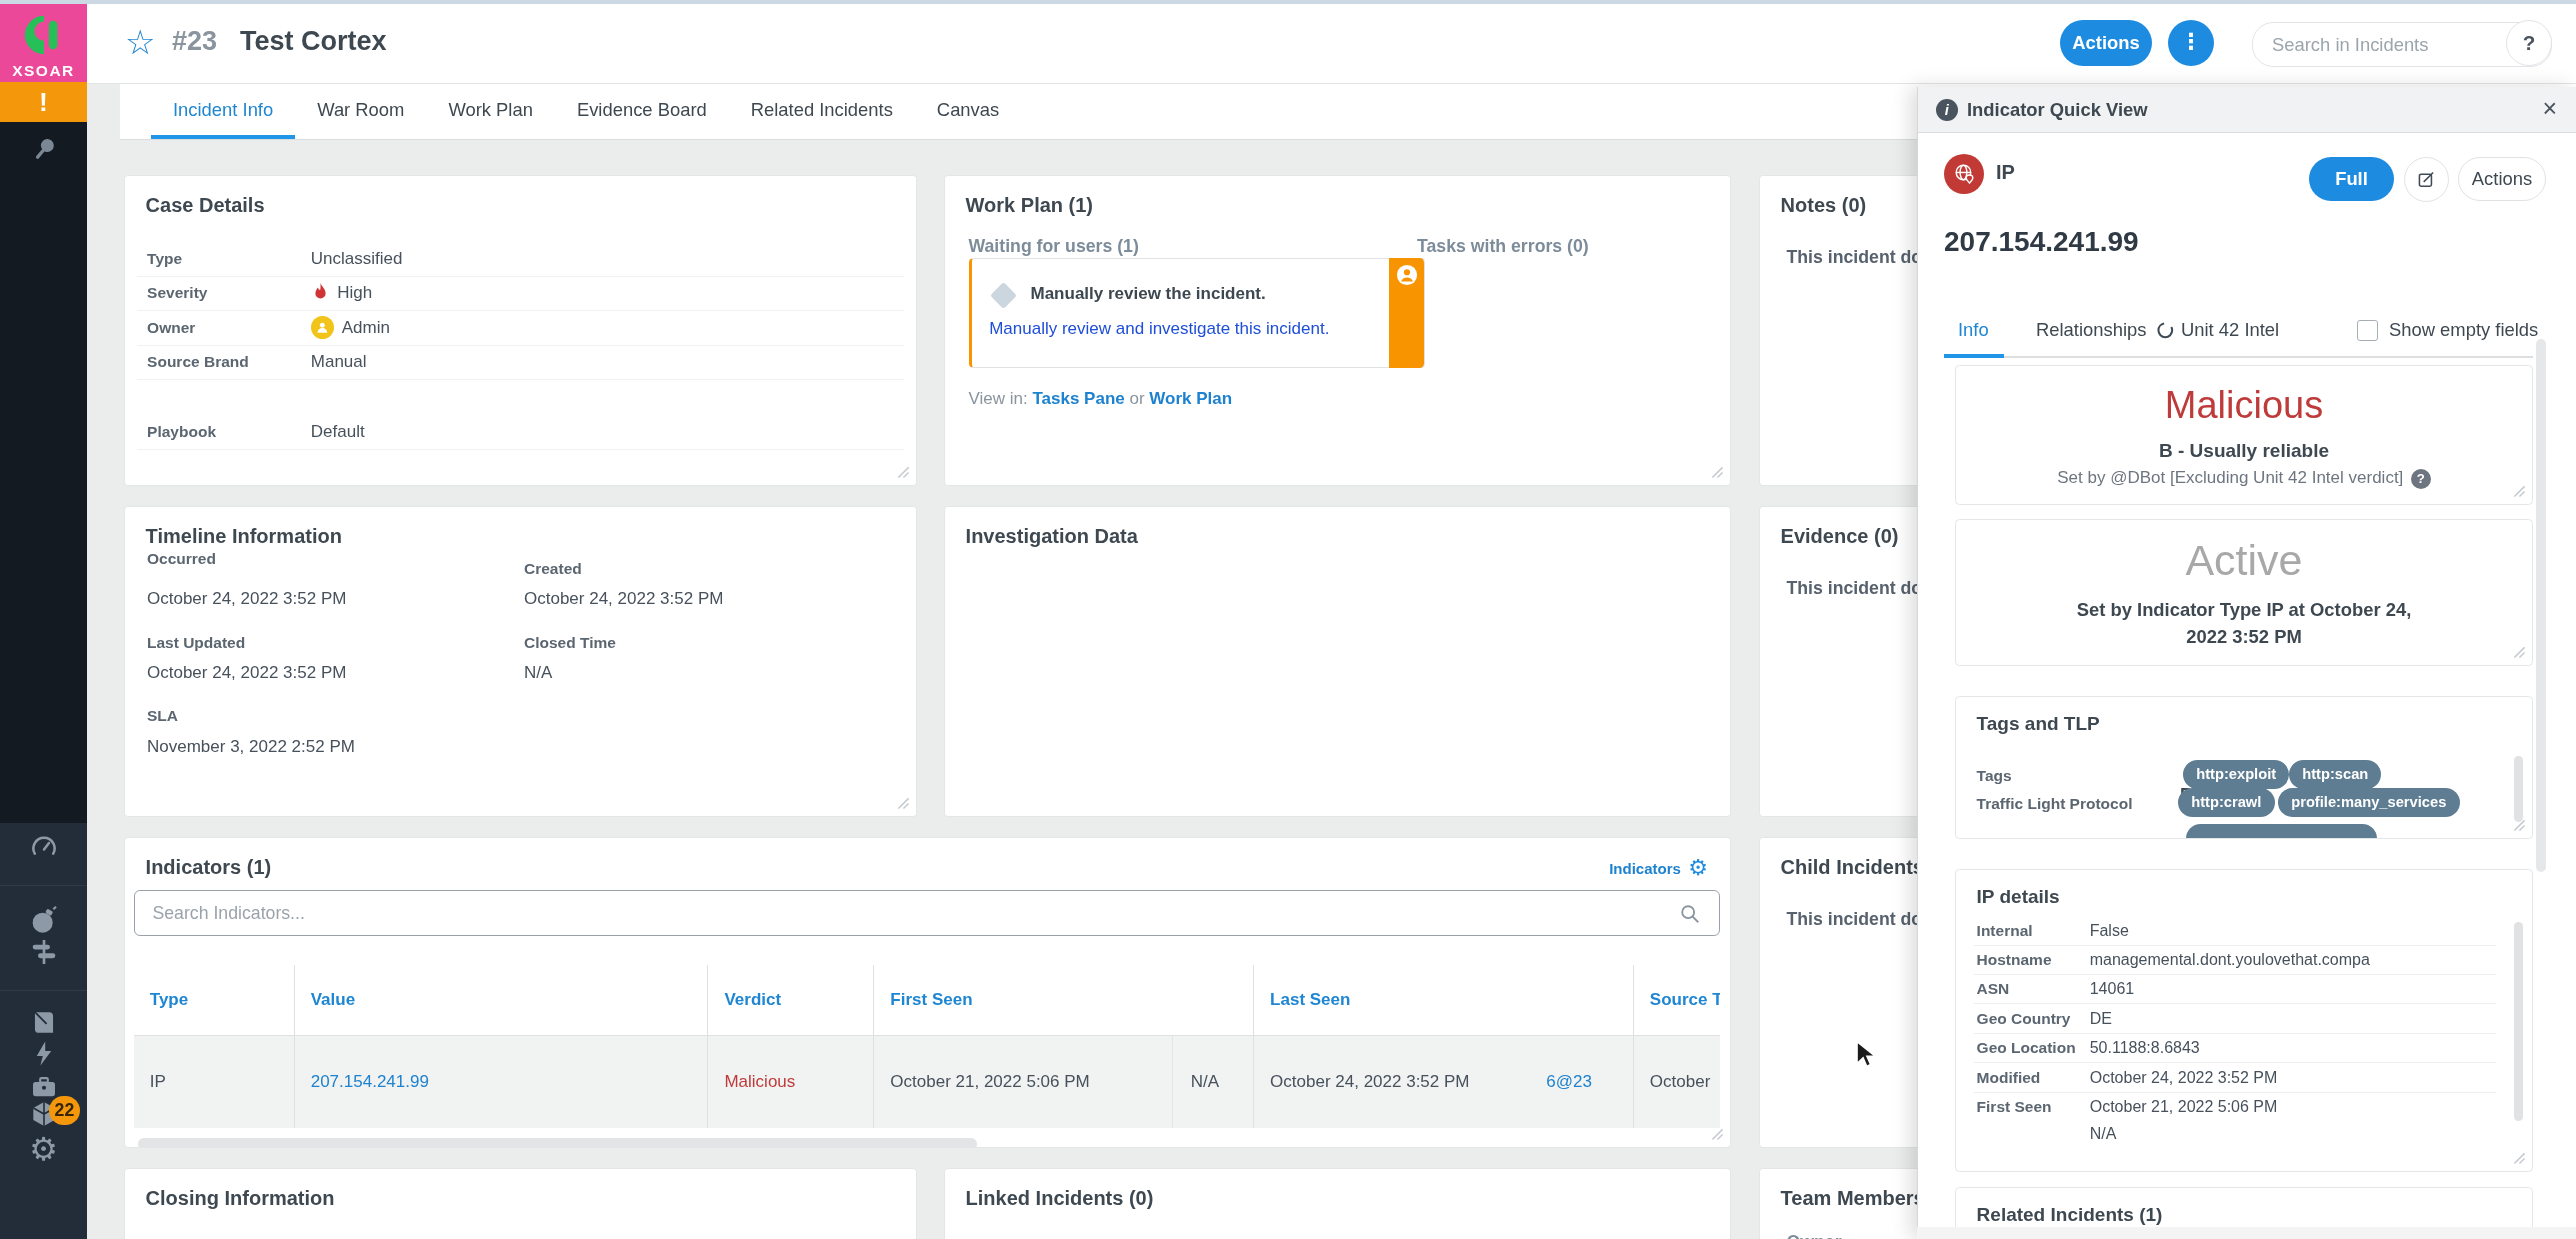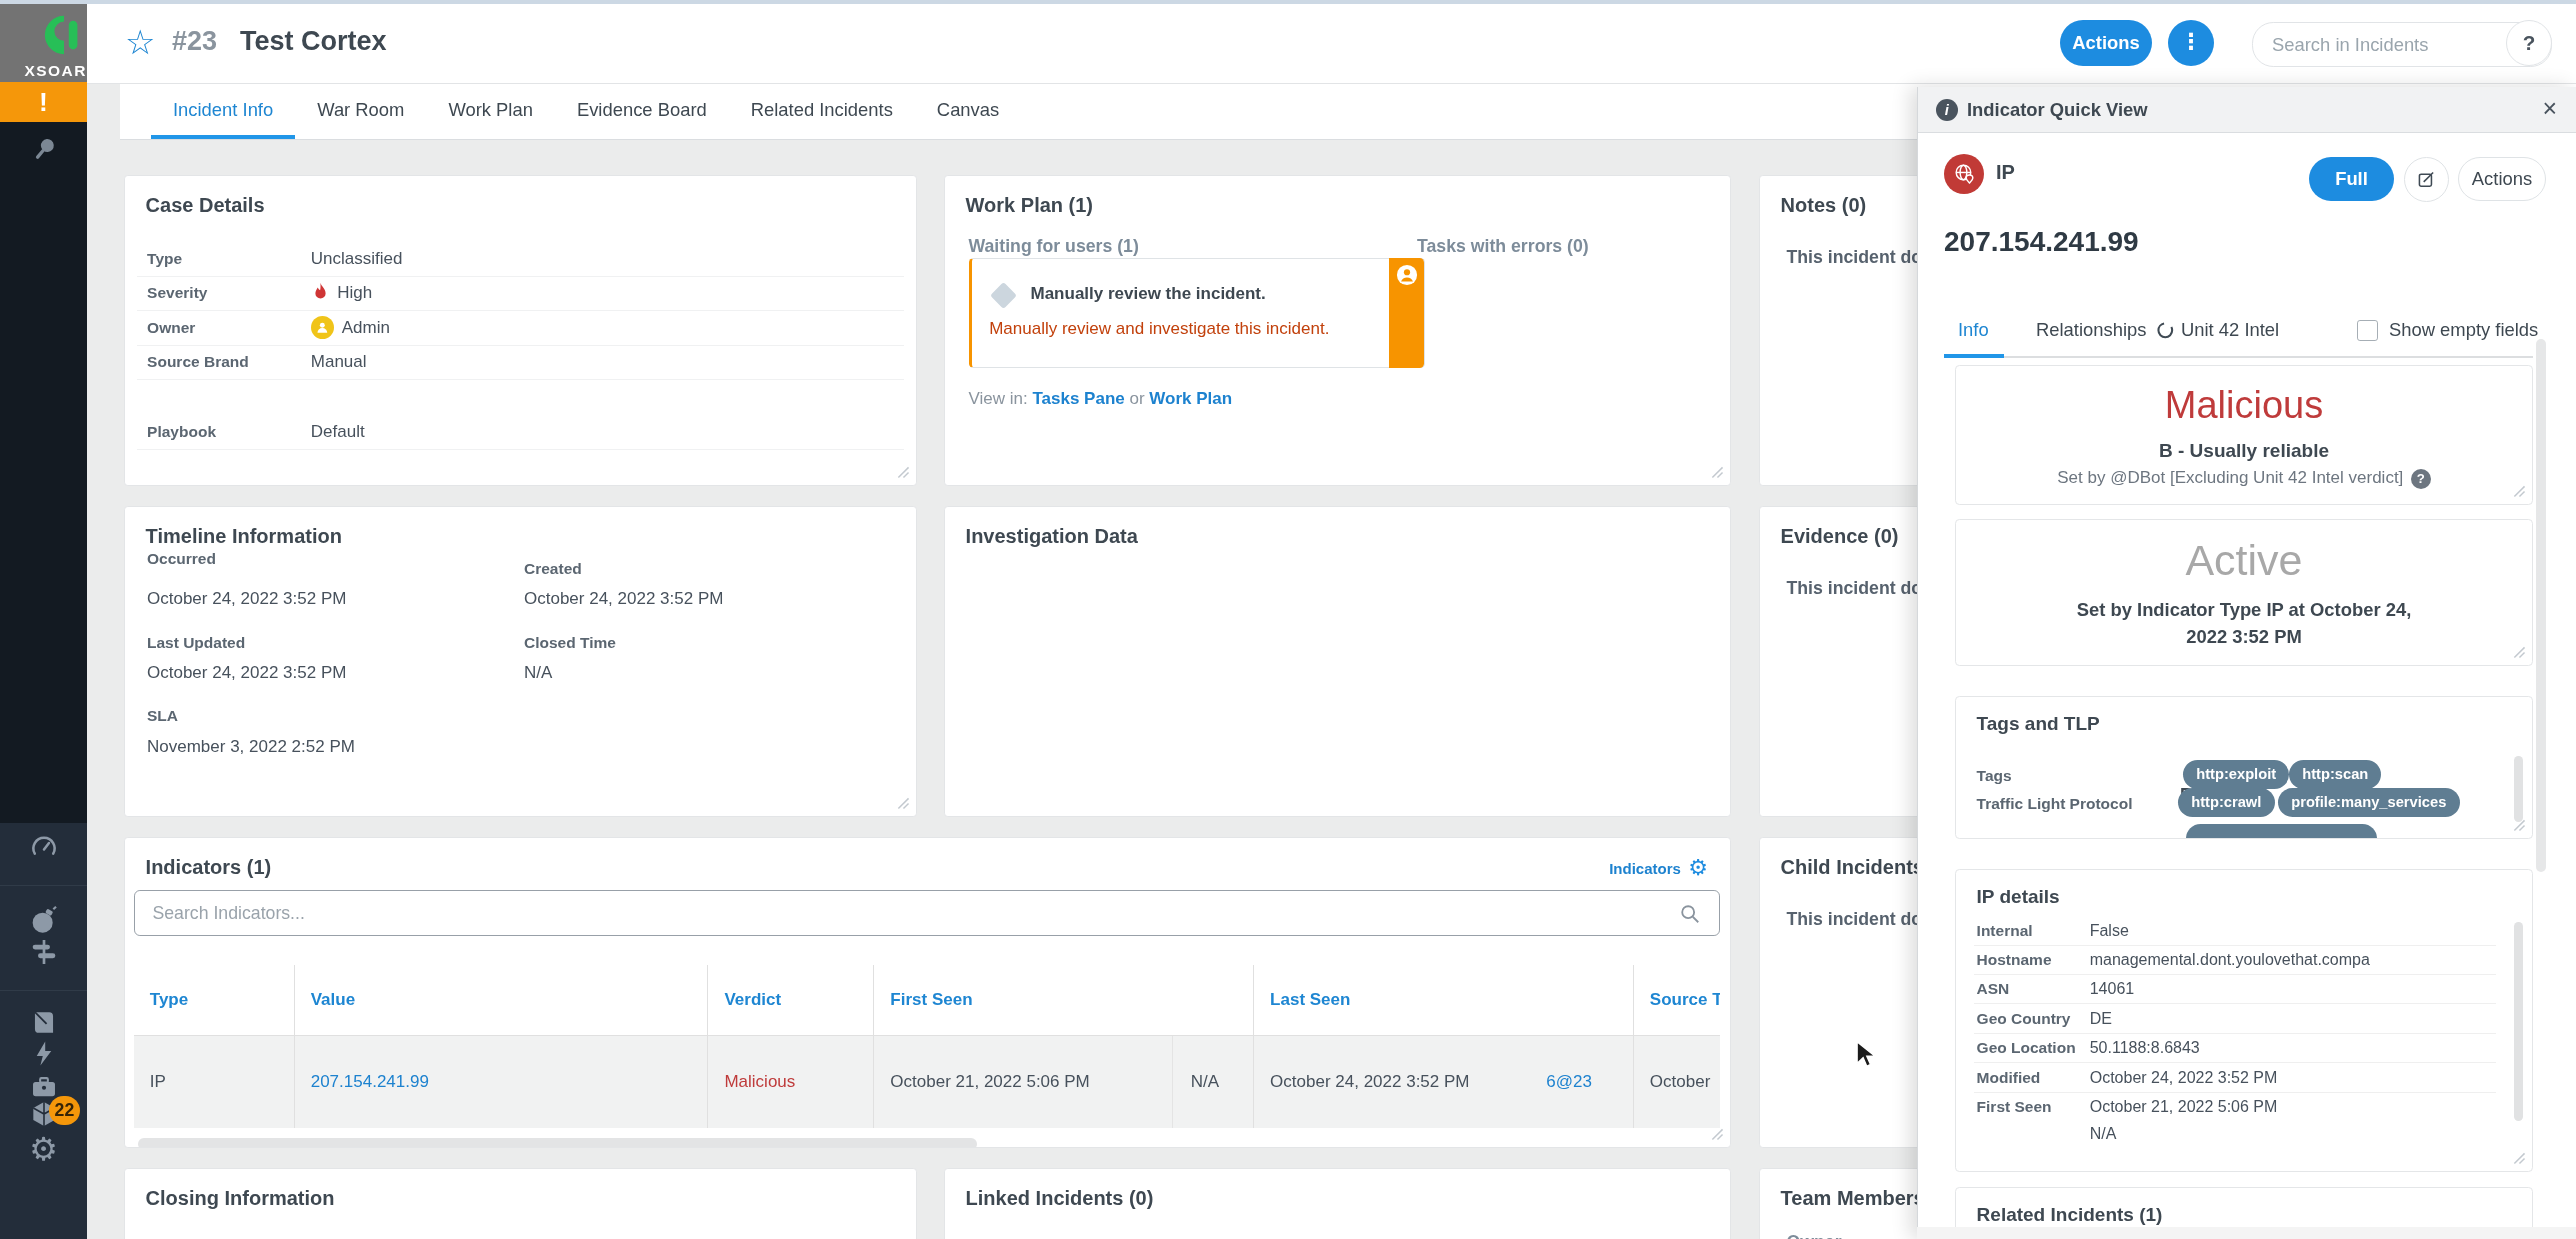--- a/index.html
+++ b/index.html
@@ -2,21 +2,21 @@
 <html style="font-size:11.8px"><head>
 <meta charset="utf-8">
 <style>
   html,body{margin:0;padding:0;background:#dfe1e3;}
   .screen{position:relative;width:2576px;height:1239px;background:#ebecec;font-family:"Liberation Sans","DejaVu Sans",sans-serif;overflow:hidden;}
   .topstrip{position:absolute;left:0;top:0;width:2576px;height:4.4px;background:#ccd8e4;z-index:50;}
   
   .sidebar{position:absolute;left:0;top:0;width:87px;height:1239px;background:#131a22;z-index:30;}
   .sb-lower{position:absolute;left:0;top:823px;width:87px;height:416px;background:#232d3a;}
   .sb-div{position:absolute;left:0;width:87px;height:0.7px;background:#303b48;}
-  .logo-tile{position:absolute;left:0;top:4.4px;width:87px;height:78px;background:#737373;text-align:right;}
+  .logo-tile{position:absolute;left:0;top:4.4px;width:87px;height:78px;background:#ec4899;text-align:center;}
   .logo-text{color:#fff;font-size:15.5px;font-weight:bold;letter-spacing:1.5px;margin-top:1.5px;}
   .alert-tile{position:absolute;left:0;top:82px;width:87px;height:40px;background:#f5970a;color:#fff;font-size:26.5px;font-weight:bold;text-align:center;line-height:40px;}
   .sicon{position:absolute;left:50%;transform:translateX(-50%);}
   .badge{position:absolute;left:49px;top:1096px;min-width:22px;height:29px;padding:0 4.4px;background:#f5970a;border-radius:14.7px;color:#372507;font-size:17.7px;font-weight:bold;text-align:center;line-height:29px;z-index:2;}
   .gear-glyph{color:#8d99a7;font-size:32px;}
   
   .appbar{position:absolute;left:87px;top:4.4px;width:2489px;height:79px;background:#fff;border-bottom:0.7px solid #e2e4e6;}
   .star{position:absolute;left:38px;top:16px;font-size:34px;color:#1e86d2;line-height:44px;}
   .inc-id{position:absolute;left:85px;top:22px;font-size:27px;font-weight:bold;color:#8a949e;}
   .inc-title{position:absolute;left:153px;top:22px;font-size:27px;font-weight:bold;color:#3e4851;}
@@ -41,21 +41,21 @@
   .muted-empty{position:absolute;font-size:17.7px;font-weight:bold;color:#57626e;white-space:nowrap;}
   .seclabel{position:absolute;font-size:17.7px;font-weight:bold;color:#7d8c9a;white-space:nowrap;}
   .tlabel{position:absolute;font-size:15.5px;font-weight:bold;color:#5b6671;}
   .tvalue{position:absolute;font-size:17px;color:#47515c;}
   .link{color:#1d82cf;font-weight:bold;text-decoration:none;text-align:right;}
   
   .taskcard{position:absolute;left:23.5px;top:82px;width:456px;height:110px;background:#fff;border:0.7px solid #dfe3e6;border-left:3.7px solid #f79400;border-radius:4.4px;box-sizing:border-box;}
   .taskrail{position:absolute;right:-0.7px;top:-0.7px;width:35px;height:110px;background:#f79400;border-radius:0 4.4px 4.4px 0;}
   .diamond{position:absolute;left:22px;top:26.5px;width:19px;height:19px;background:#ccd6de;border-radius:2.9px;transform:rotate(45deg);}
   .tasktitle{position:absolute;left:59px;top:25px;font-size:17px;font-weight:bold;color:#3e4851;width:324px;}
-  .taskdesc{position:absolute;left:17.7px;top:57px;font-size:17px;color:#c2410c;width:346px;line-height:25px;}
+  .taskdesc{position:absolute;left:17.7px;top:57px;font-size:17px;color:#1d4ed8;width:346px;line-height:25px;}
   .viewin{position:absolute;left:23.5px;top:213px;font-size:17px;color:#8a949e;}
   
   .isearch{position:absolute;left:8.8px;top:52px;width:1586px;height:46px;border:1.5px solid #98a0a8;border-radius:5.9px;padding:0 52px 0 17.7px;font-size:17.7px;color:#47515c;font-family:inherit;outline:none;box-sizing:border-box;background:#fff;}
   .isearch::placeholder{color:#9aa3ab;}
   .itable{position:absolute;left:8.8px;top:127px;width:1586px;}
   .itr{display:flex;}
   .ith{height:70px;border-bottom:0.7px solid #e0e0e0;}
   .itd{height:92px;background:#f1f2f2;}
   .icell{box-sizing:border-box;border-right:0.7px solid #e0e0e0;display:flex;align-items:center;padding-left:16px;font-size:17px;color:#47515c;overflow:hidden;white-space:nowrap;}
   .icell.hdr{font-weight:bold;color:#1e86d2;}

